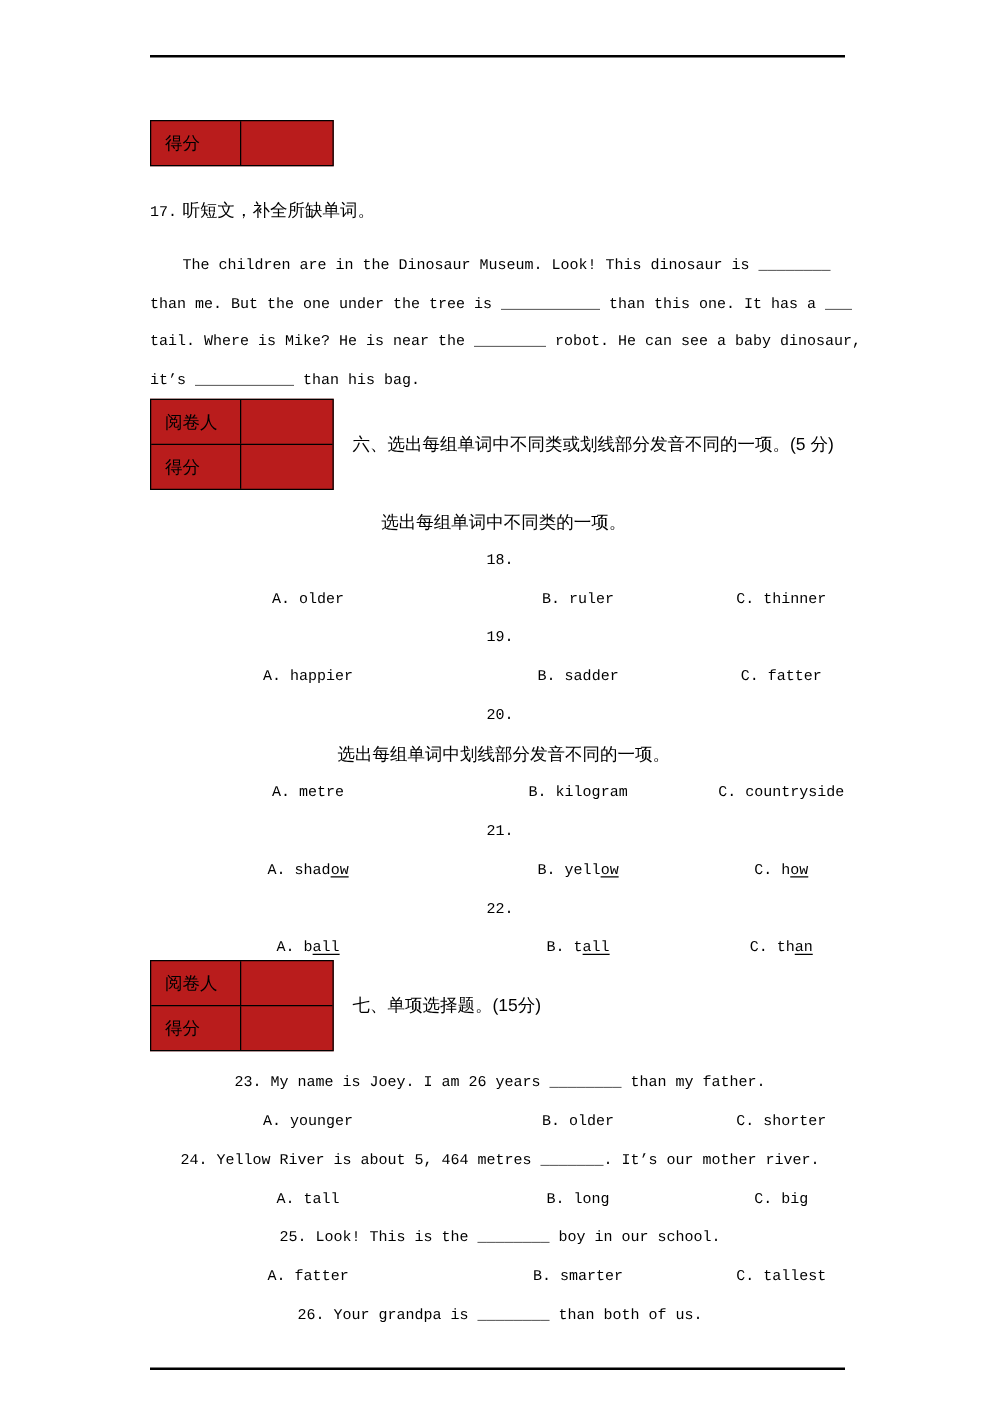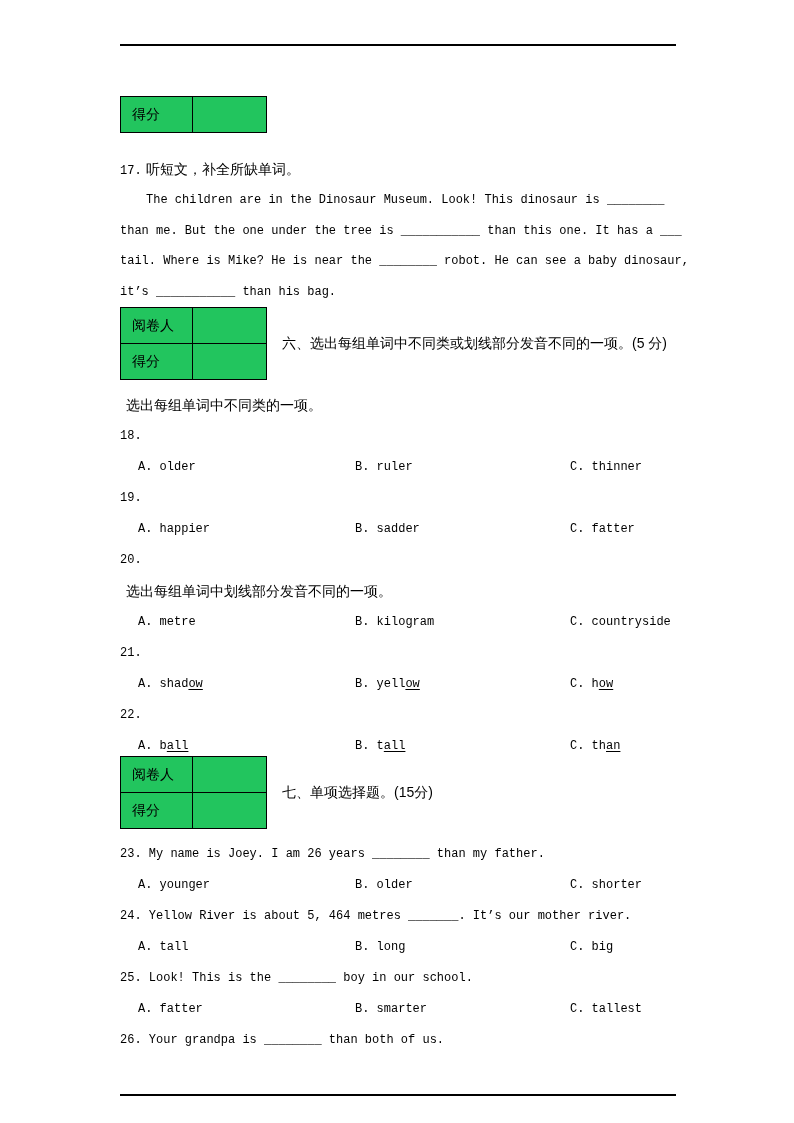--- a/index.html
+++ b/index.html
@@ -15,40 +15,40 @@
   .rule { position:absolute; left:120px; width:556px; height:2px; background:#000; }
   .rule.top { top:44px; }
   .rule.bottom { top:1094px; }
 
   .content { position:absolute; left:120px; top:0; width:560px; }
 
   .mono { font-family:"Liberation Mono","DejaVu Sans Mono",monospace; font-size:12px; }
   .cn   { font-family:"Liberation Sans","DejaVu Sans",sans-serif; font-size:14px; }
 
   
-  .box { border:1px solid #000; display:inline-block; background:#22c55e; }
+  .box { border:1px solid #000; display:inline-block; background:#b91c1c; }
   .box-row { display:flex; }
   .box-row + .box-row { border-top:1px solid #000; }
   .box-cell { height:35px; display:flex; align-items:center; }
   .box-cell.label { width:72px; border-right:1px solid #000; padding-left:11px; }
   .box-cell.value { width:73px; }
 
   .score-box { margin-top:96px; }
 
   .q17-line { margin-top:25px; line-height:21px; }
 
-  .passage { margin-top:3px; }
+  .passage { margin-top:16px; }
   .passage-line { line-height:30.5px; white-space:nowrap; }
   .passage-line.first { text-indent:26px; }
 
   .box-with-title { display:flex; align-items:center; }
   .box-with-title.s7 { margin-top:-6px; margin-bottom:10px; }
   .section-title { margin-left:15px; }
 
-  .row { line-height:31px; white-space:nowrap; }
+  .row { line-height:31px; white-space:nowrap;text-align:center; }
   .row.sub { padding-left:6px; }
   .row.sub.first { margin-top:10px; }
 
   .opts { display:flex; padding-left:18px; }
   .opt-a { width:217px; }
   .opt-b { width:215px; }
   .opt-c { flex:1; }
 
   .u { text-decoration:underline; text-underline-offset:2px; }
 </style>

